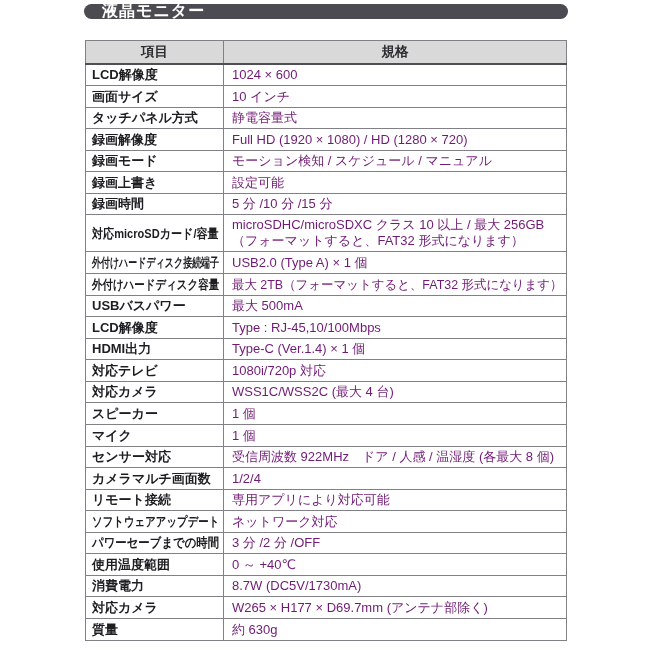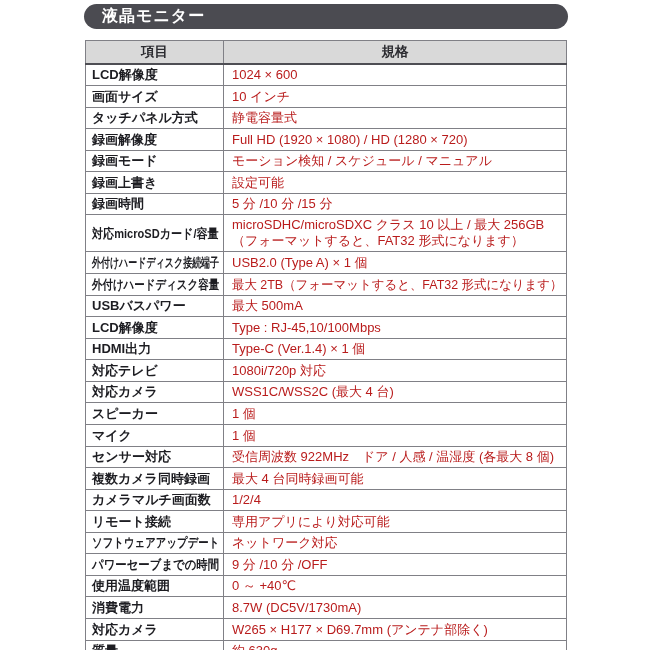--- a/index.html
+++ b/index.html
@@ -5,21 +5,21 @@
   html,body{margin:0;padding:0;background:#ffffff;}
   body{
     width:650px;height:650px;overflow:hidden;
     font-family:"Liberation Sans","DejaVu Sans",sans-serif;
     -webkit-font-smoothing:antialiased;
   }
   .page{position:relative;width:650px;height:650px;background:#ffffff;}
 
   
   .title-bar{
-    position:absolute;left:84px;top:4px;width:484px;height:25px;
+    position:absolute;left:84px;top:4px;width:484px;height:15px;
     background:#4b4b51;border-radius:13px;
     display:flex;align-items:center;box-sizing:border-box;padding-left:18px;
   }
   .title-bar .title{
     color:#ffffff;font-weight:bold;font-size:16px;letter-spacing:1px;
     line-height:1;transform:translateY(-1px);
   }
 
   
   table.spec-table{
@@ -32,21 +32,21 @@
     border:1px solid #808086;box-sizing:border-box;
     vertical-align:middle;overflow:hidden;
   }
   .spec-table thead th{
     background:#d9d9d9;height:23px;text-align:center;
     font-weight:bold;font-size:13.5px;color:#2b2b30;
     border-bottom:2px solid #4e4e54;
   }
   .spec-table td{height:20px;padding:2px 4px;}
   .spec-table td.item{padding-left:6px;font-weight:bold;color:#1d1d22;}
-  .spec-table td.spec{padding-left:8px;color:#b91c1c;}
+  .spec-table td.spec{padding-left:8px;color:#701a75;}
   .label{display:inline-block;line-height:16px;vertical-align:middle;}
 </style>
 </head>
 <body>
 
 <div class="page">
 
   <div class="title-bar">
     <span class="title">液晶モニター</span>
   </div>
@@ -129,38 +129,34 @@
         </tr>
         <tr>
           <td class="item"><span class="label fit-scale" style="white-space: nowrap;">マイク</span></td>
           <td class="spec"><span class="label fit-smart" style="white-space: nowrap;">1 個</span></td>
         </tr>
         <tr>
           <td class="item"><span class="label fit-scale" style="white-space: nowrap;">センサー対応</span></td>
           <td class="spec"><span class="label fit-smart" style="white-space: nowrap; text-align: right;">受信周波数 922MHz　ドア / 人感 / 温湿度 (各最大 8 個)</span></td>
         </tr>
         <tr>
-          <td class="item"><span class="label fit-scale" style="white-space: nowrap;">複数カメラ同時録画</span></td>
-          <td class="spec"><span class="label fit-smart" style="white-space: nowrap;">最大 4 台同時録画可能</span></td>
-        </tr>
-        <tr>
           <td class="item"><span class="label fit-scale" style="white-space: nowrap;">カメラマルチ画面数</span></td>
           <td class="spec"><span class="label fit-smart" style="white-space: nowrap;">1/2/4</span></td>
         </tr>
         <tr>
           <td class="item"><span class="label fit-scale" style="white-space: nowrap;">リモート接続</span></td>
           <td class="spec"><span class="label fit-smart" style="white-space: nowrap;">専用アプリにより対応可能</span></td>
         </tr>
         <tr>
           <td class="item"><span class="label fit-scale" style="white-space: nowrap; transform-origin: left center; transform: scaleX(0.799);">ソフトウェアアップデート</span></td>
           <td class="spec"><span class="label fit-smart" style="white-space: nowrap;">ネットワーク対応</span></td>
         </tr>
         <tr>
           <td class="item"><span class="label fit-scale" style="white-space: nowrap; transform-origin: left center; transform: scaleX(0.876);">パワーセーブまでの時間</span></td>
-          <td class="spec"><span class="label fit-smart" style="white-space: nowrap;">9 分 /10 分 /OFF</span></td>
+          <td class="spec"><span class="label fit-smart" style="white-space: nowrap;">3 分 /2 分 /OFF</span></td>
         </tr>
         <tr>
           <td class="item"><span class="label fit-scale" style="white-space: nowrap;">使用温度範囲</span></td>
           <td class="spec"><span class="label fit-smart" style="white-space: nowrap;">0 ～ +40℃</span></td>
         </tr>
         <tr>
           <td class="item"><span class="label fit-scale" style="white-space: nowrap;">消費電力</span></td>
           <td class="spec"><span class="label fit-smart" style="white-space: nowrap;">8.7W (DC5V/1730mA)</span></td>
         </tr>
         <tr>

